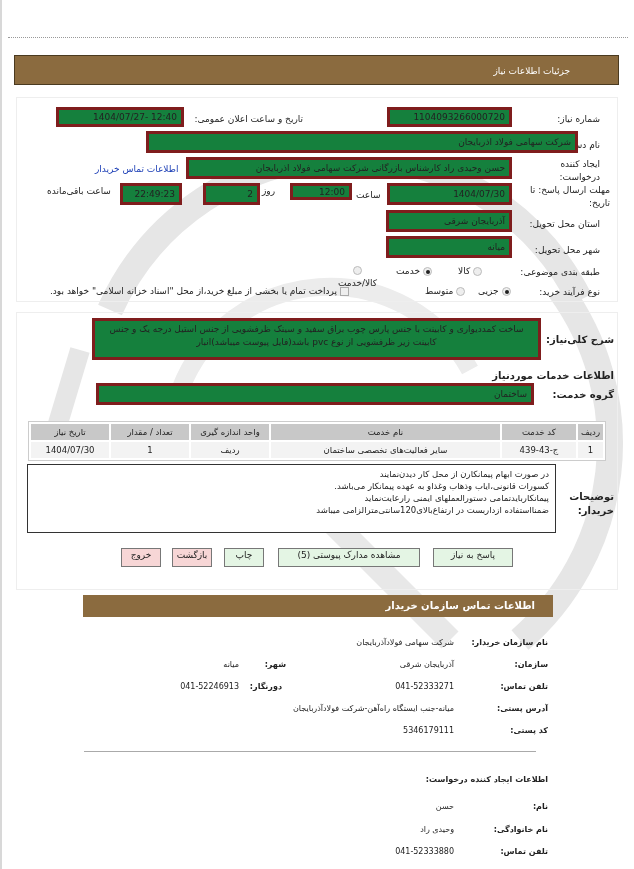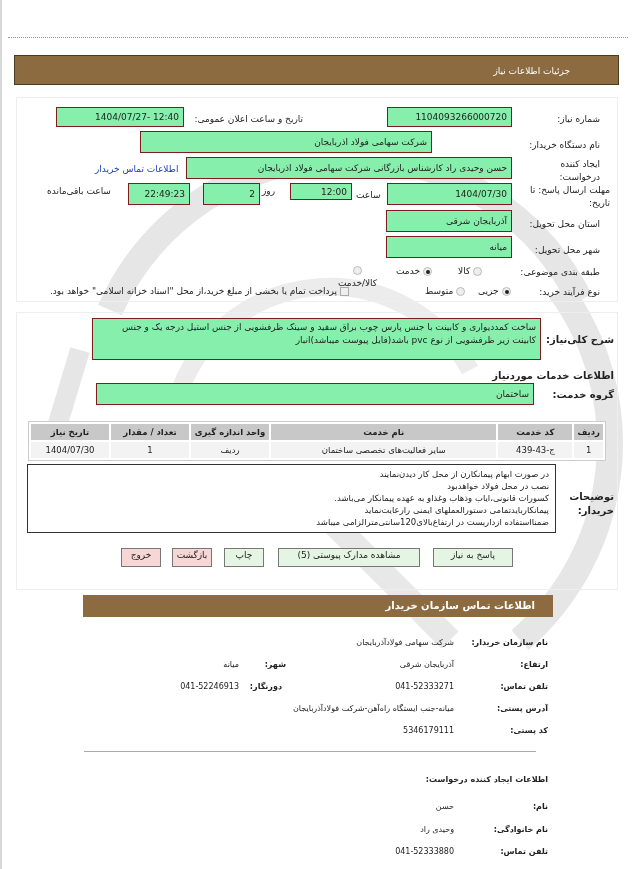--- a/index.html
+++ b/index.html
@@ -6,30 +6,30 @@
   html, body { width: 634px; height: 869px; background: #fff; overflow: hidden; }
   body { font-family: "DejaVu Sans", sans-serif; font-size: 9px; color: #222; position: relative; direction: rtl; }
   .leftline { position: absolute; left: 0; top: 0; width: 2px; height: 869px; background: #d8d8d8; }
   .dotline { position: absolute; left: 8px; right: 6px; top: 37px; border-top: 1px dotted #999; }
   .watermark { position: absolute; left: 20px; top: 170px; width: 610px; height: 500px; pointer-events: none; }
   .hdr { position: absolute; background: #8b6b3f; color: #fff; border: 1px solid #4a3a20; }
   .hdr1 { left: 14px; top: 55px; width: 605px; height: 30px; }
   .hdr1 span { position: absolute; right: 48px; top: 10px; font-size: 9px; }
   .panel { position: absolute; border: 1px solid #eee; background: transparent; }
   .lbl { position: absolute; font-size: 9px; color: #222; white-space: nowrap; }
-  .box { position: absolute; border: 1px solid #7f1d1d; background: #86efac; font-size: 9px; padding: 0 4px; white-space: nowrap; overflow: hidden; display: flex; align-items: center; }
+  .box { position: absolute; border: 3px solid #7f1d1d; background: #15803d; font-size: 9px; padding: 0 4px; white-space: nowrap; overflow: hidden; display: flex; align-items: center; text-align: center; }
   .box.ltr { direction: ltr; justify-content: flex-end; }
   .link { position: absolute; color: #1a3db5; font-size: 9px; white-space: nowrap; }
   .radio { display: inline-block; width: 9px; height: 9px; border-radius: 50%; border: 1px solid #bbb; background: #eee; vertical-align: middle; position: relative; }
   .radio.on::after { content: ""; position: absolute; left: 2px; top: 2px; width: 4px; height: 4px; border-radius: 50%; background: #222; }
   .chk { display: inline-block; width: 9px; height: 9px; border: 1px solid #aaa; background: #eee; vertical-align: middle; }
   .opt { position: absolute; white-space: nowrap; font-size: 9px; display: flex; align-items: center; gap: 3px; }
   .bold { font-weight: bold; font-size: 10px; }
   table.svc { position: absolute; left: 28px; top: 421px; width: 578px; border-collapse: separate; border-spacing: 2px; border: 1px solid #ccc; background: #fff; font-size: 8.5px; }
-  table.svc th { background: #c8c8c8; font-weight: bold; height: 16px; padding: 0 3px; }
+  table.svc th { background: #c8c8c8; font-weight: normal; height: 16px; padding: 0 3px; }
   table.svc td { background: #f3f3f3; height: 16px; text-align: center; padding: 0 3px; }
   .desc { position: absolute; left: 27px; top: 464px; width: 529px; height: 69px; border: 1px solid #333; background: #fff; padding: 3px 6px; font-size: 8.5px; line-height: 12px; }
   .btn { position: absolute; top: 548px; height: 19px; border: 1px solid #777; font-size: 9px; display: flex; align-items: flex-start; justify-content: center; padding-top: 1px; cursor: pointer; }
   .btn.green { background: #e4f5e4; }
   .btn.red { background: #f7d6d6; }
   .hdr2 { left: 83px; top: 595px; width: 470px; height: 22px; border: none; }
   .hdr2 span { position: absolute; right: 18px; top: 5px; font-size: 10px; font-weight: bold; }
   .hr { position: absolute; left: 84px; width: 452px; border-top: 1px solid #aaa; }
   .k { position: absolute; font-size: 8px; font-weight: bold; white-space: nowrap; }
   .v { position: absolute; font-size: 8px; white-space: nowrap; }
@@ -57,21 +57,21 @@
 <span class="lbl" style="right:34px; top:114px;">شماره نیاز:</span>
 <div class="box ltr" style="left:387px; top:107px; width:125px; height:20px;">
     <span>1104093266000720</span>
   </div>
 <span class="lbl" style="right:331px; top:114px;">تاریخ و ساعت اعلان عمومی:</span>
 <div class="box ltr" style="left:56px; top:107px; width:128px; height:20px;">
     <span>1404/07/27- 12:40</span>
   </div>
 
 <span class="lbl" style="right:34px; top:140px;">نام دستگاه خریدار:</span>
-<div class="box" style="left:140px; top:131px; width:292px; height:22px;">
+<div class="box" style="left:146px; top:131px; width:432px; height:22px;">
     <span>شرکت سهامی فولاد اذربایجان</span>
   </div>
 
 <span class="lbl" style="right:34px; top:158px; width:80px; white-space:normal; line-height:13px;">ایجاد کننده درخواست:</span>
 <div class="box" style="left:186px; top:157px; width:326px; height:22px;">
     <span>حسن وحیدی راد کارشناس بازرگانی شرکت سهامی فولاد اذربایجان</span>
   </div>
 <span class="link" style="left:95px; top:164px;">اطلاعات تماس خریدار</span>
 
 <span class="lbl" style="right:24px; top:184px; width:95px; white-space:normal; line-height:13px;">مهلت ارسال پاسخ: تا تاریخ:</span>
@@ -79,21 +79,21 @@
     <span>1404/07/30</span>
   </div>
 <span class="lbl" style="left:356px; top:190px;">ساعت</span>
 <div class="box ltr" style="left:290px; top:183px; width:62px; height:17px;">
     <span>12:00</span>
   </div>
 <span class="lbl" style="left:262px; top:186px;">روز</span>
 <div class="box ltr" style="left:203px; top:183px; width:57px; height:22px;">
     <span>2</span>
   </div>
-<div class="box ltr" style="left:120px; top:183px; width:62px; height:22px;margin-left:8px;">
+<div class="box ltr" style="left:120px; top:183px; width:62px; height:22px;">
     <span>22:49:23</span>
   </div>
 <span class="lbl" style="left:47px; top:186px;">ساعت باقی‌مانده</span>
 
 <span class="lbl" style="right:34px; top:219px;">استان محل تحویل:</span>
 <div class="box" style="left:386px; top:210px; width:126px; height:22px;">
     <span>آذربایجان شرقی</span>
   </div>
 <span class="lbl" style="right:34px; top:245px;">شهر محل تحویل:</span>
 <div class="box" style="left:386px; top:236px; width:126px; height:22px;">
@@ -159,40 +159,39 @@
       <td>ردیف</td>
       <td>1</td>
       <td>1404/07/30</td>
     </tr>
   </tbody>
 </table>
 
 <span class="lbl bold" style="right:20px; top:490px; width:50px; white-space:normal; line-height:14px;">توضیحات خریدار:</span>
 <div class="desc">
   <div>در صورت ابهام پیمانکارن از محل کار دیدن‌نمایند</div>
-  <div>نصب در محل فولاد خواهدبود</div>
   <div>کسورات قانونی،ایاب وذهاب وغذاو به عهده پیمانکار می‌باشد.</div>
   <div>پیمانکاربایدتمامی دستورالعملهای ایمنی رارعایت‌نماید</div>
   <div>ضمنااستفاده ازداربست در ارتفاع‌بالای120سانتی‌متر‌الزامی میباشد</div>
 </div>
 
 <div class="btn green" style="left:433px; width:80px;">پاسخ به نیاز</div>
 <div class="btn green" style="left:278px; width:142px;">مشاهده مدارک پیوستی (5)</div>
 <div class="btn green" style="left:224px; width:40px;">چاپ</div>
 <div class="btn red" style="left:172px; width:40px;">بازگشت</div>
 <div class="btn red" style="left:121px; width:40px;">خروج</div>
 
 <div class="hdr hdr2">
   <span>اطلاعات تماس سازمان خریدار</span>
 </div>
 
 <span class="k" style="right:86px; top:638px;">نام سازمان خریدار:</span>
 <span class="v" style="right:180px; top:638px;">شرکت سهامی فولادآذربایجان</span>
 
-<span class="k" style="right:86px; top:660px;">ارتفاع:</span>
+<span class="k" style="right:86px; top:660px;">سازمان:</span>
 <span class="v" style="right:180px; top:660px;">آذربایجان شرقی</span>
 <span class="k" style="right:348px; top:660px;">شهر:</span>
 <span class="v" style="right:395px; top:660px;">میانه</span>
 
 <span class="k" style="right:86px; top:682px;">تلفن تماس:</span>
 <span class="v" style="right:180px; top:682px;">041-52333271</span>
 <span class="k" style="right:352px; top:682px;margin-left:48px;">دورنگار:</span>
 <span class="v" style="right:395px; top:682px;">041-52246913</span>
 
 <span class="k" style="right:86px; top:704px;">آدرس پستی:</span>

